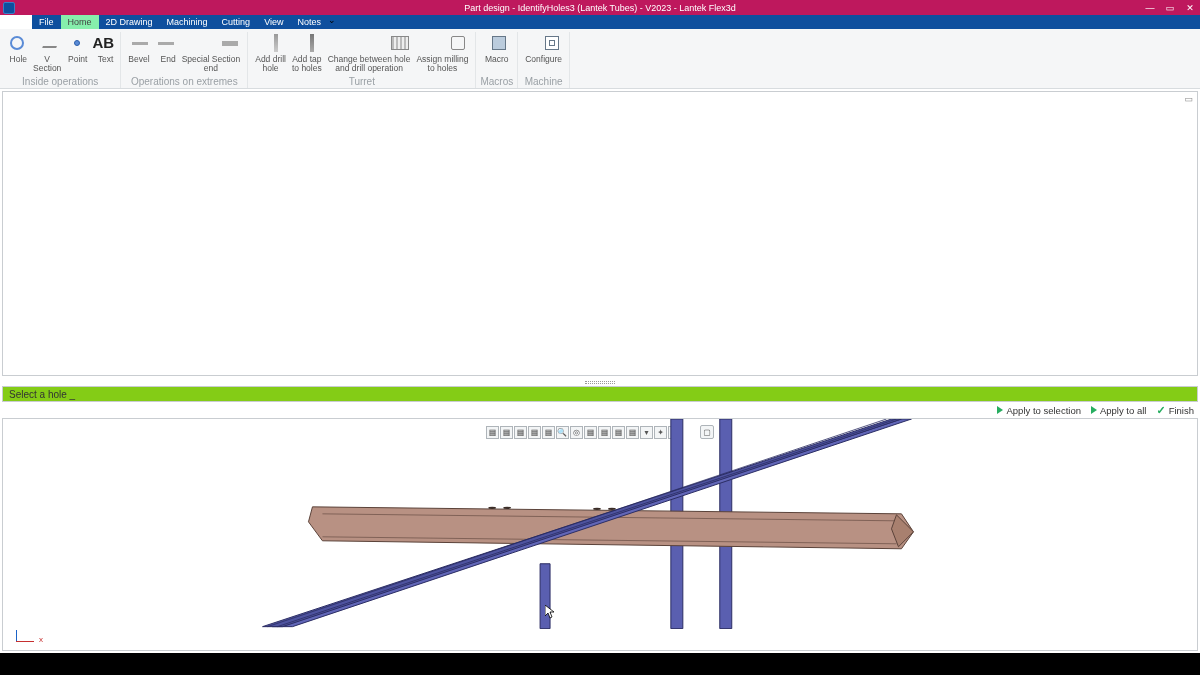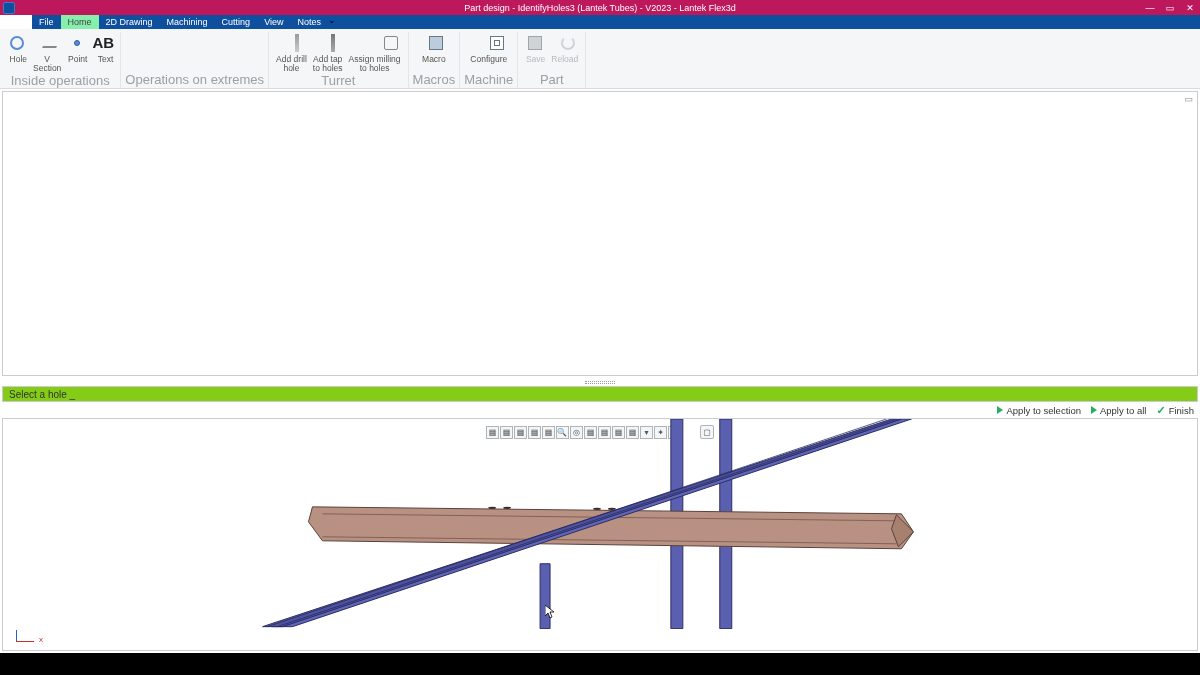--- a/index.html
+++ b/index.html
@@ -10,21 +10,21 @@
   .titlebar .wbtns { margin-left: auto; display: flex; }
   .titlebar .wbtn { width: 20px; height: 15px; display: flex; align-items: center; justify-content: center; font-size: 9px; }
   .titlebar .wbtn.close { background: rgba(0,0,0,0); }
   .menubar { height: 14px; background: #0e4f9e; display: flex; align-items: stretch; font-size: 9px; margin-left: 32px; }
   .menubar .mitem { padding: 0 7px; display:flex; align-items:center; color:#fff; background:#0e4f9e; }
   .menubar .mitem.file { background:#0e4f9e; }
   .menubar .mitem.active { background:#86efac; color:#444; }
   .ribbon { height: 60px; background:#f5f6f7; display:flex; border-bottom:1px solid #d8dcdf; font-size:9px; color:#555; padding-top:3px;}
   .rgroup { display:flex; flex-direction:column; align-items:center; border-right:1px solid #e3e6e8; padding:0 4px;}
   .rgroup .rbtns { display:flex; align-items:flex-start; height:44px;}
-  .rgroup .glabel { font-size:13px; color:#9aa0a5; margin-top:auto; padding-bottom:1px;}
+  .rgroup .glabel { font-size:10px; color:#9aa0a5; margin-top:auto; padding-bottom:1px;}
   .rbtn { display:flex; flex-direction:column; align-items:flex-end; justify-content:flex-start; padding:0 3px; min-width:24px; text-align:center; line-height:1.05;}
   .rbtn .ricon { width:20px; height:22px; display:flex; align-items:center; justify-content:center; margin-bottom:1px;}
   .rbtn .rlabel { font-size:8.5px; color:#555; white-space:pre-line; }
   .rbtn.disabled .rlabel { color:#b5b9bd; }
   .upper-panel { flex: 0 0 285px; background:#fff; border:1px solid #c9cdd1; margin:2px; position:relative;}
   .splitter { height:8px; display:flex; align-items:center; justify-content:center; }
   .splitter .grip { width:30px; height:3px; border-top:1px dotted #999; border-bottom:1px dotted #999;}
   .upper-close { position:absolute; top:2px; right:4px; font-size:9px; color:#888;}
   .cmdbar { height:16px; background:#84cc16; border:1px solid #c9cdd1; margin:0 2px; font-family: "Courier New", monospace; font-size:10px; color:#333; padding:1px 6px; display:flex; align-items:center;}
   .actionbar { height:16px; display:flex; justify-content:flex-end; align-items:center; font-size:9.5px; color:#333; padding:0 6px; gap:10px; background:#fff;}
@@ -108,20 +108,41 @@
         <div class="ricon">
             <span class="ic-text">AB</span>
           </div>
         <div class="rlabel">Text</div>
       </div>
     </div>
     <div class="glabel">Inside operations</div>
   </div>
 
   <div class="rgroup">
+    <div class="rbtns">
+      <div class="rbtn">
+        <div class="ricon">
+            <div class="ic-bar"></div>
+          </div>
+        <div class="rlabel">Bevel</div>
+      </div>
+      <div class="rbtn">
+        <div class="ricon">
+            <div class="ic-bar"></div>
+          </div>
+        <div class="rlabel">End</div>
+      </div>
+      <div class="rbtn">
+        <div class="ricon">
+            <div class="ic-bar" style="height:5px;"></div>
+          </div>
+        <div class="rlabel">Special Section
+end</div>
+      </div>
+    </div>
     <div class="glabel">Operations on extremes</div>
   </div>
 
   <div class="rgroup">
     <div class="rbtns">
       <div class="rbtn">
         <div class="ricon">
             <div class="ic-drill"></div>
           </div>
         <div class="rlabel">Add drill
@@ -129,20 +150,27 @@
       </div>
       <div class="rbtn">
         <div class="ricon">
             <div class="ic-drill" style="background:linear-gradient(#777,#aaa);"></div>
           </div>
         <div class="rlabel">Add tap
 to holes</div>
       </div>
       <div class="rbtn">
         <div class="ricon">
+            <div class="ic-op"></div>
+          </div>
+        <div class="rlabel">Change between hole
+and drill operation</div>
+      </div>
+      <div class="rbtn">
+        <div class="ricon">
             <div class="ic-assign"></div>
           </div>
         <div class="rlabel">Assign milling
 to holes</div>
       </div>
     </div>
     <div class="glabel">Turret</div>
   </div>
 
 
@@ -163,37 +191,20 @@
       <div class="rbtn">
         <div class="ricon">
             <div class="ic-config"></div>
           </div>
         <div class="rlabel">Configure</div>
       </div>
     </div>
     <div class="glabel">Machine</div>
   </div>
 
-  <div class="rgroup">
-    <div class="rbtns">
-      <div class="rbtn disabled">
-        <div class="ricon">
-            <div class="ic-save"></div>
-          </div>
-        <div class="rlabel">Save</div>
-      </div>
-      <div class="rbtn disabled">
-        <div class="ricon">
-            <div class="ic-reload"></div>
-          </div>
-        <div class="rlabel">Reload</div>
-      </div>
-    </div>
-    <div class="glabel">Part</div>
-  </div>
 
 </div>
 
 <div class="upper-panel">
   <div class="upper-close">▭</div>
 </div>
 <div class="splitter">
     <div class="grip"></div>
   </div>
 

